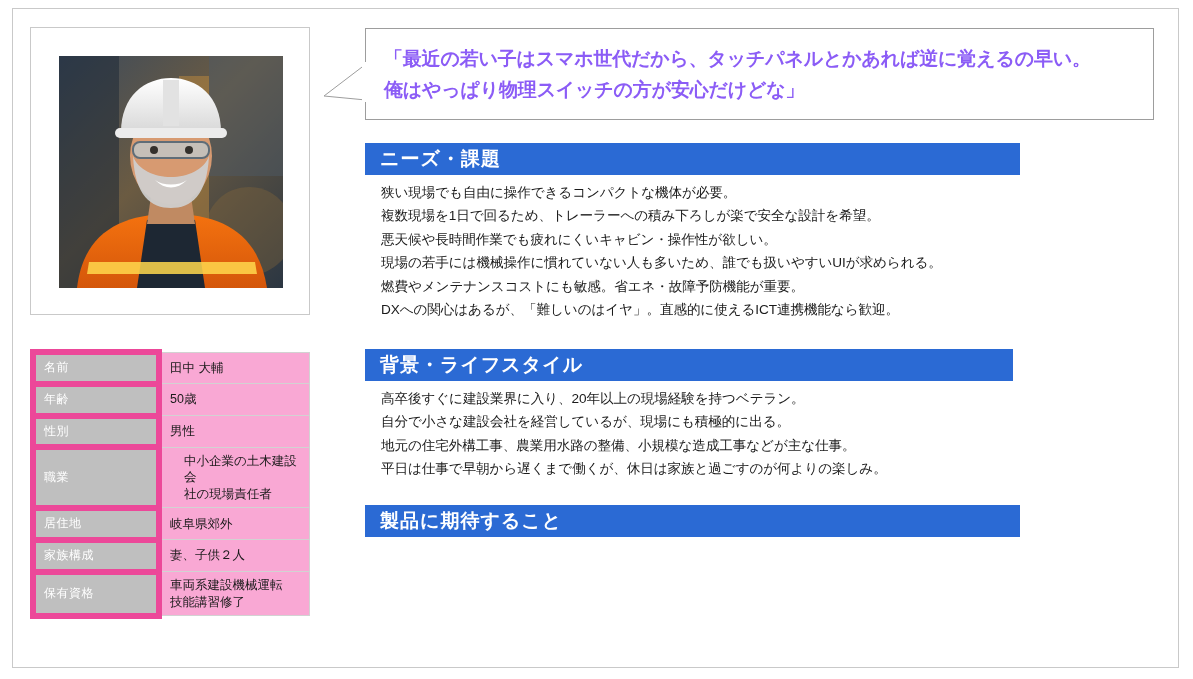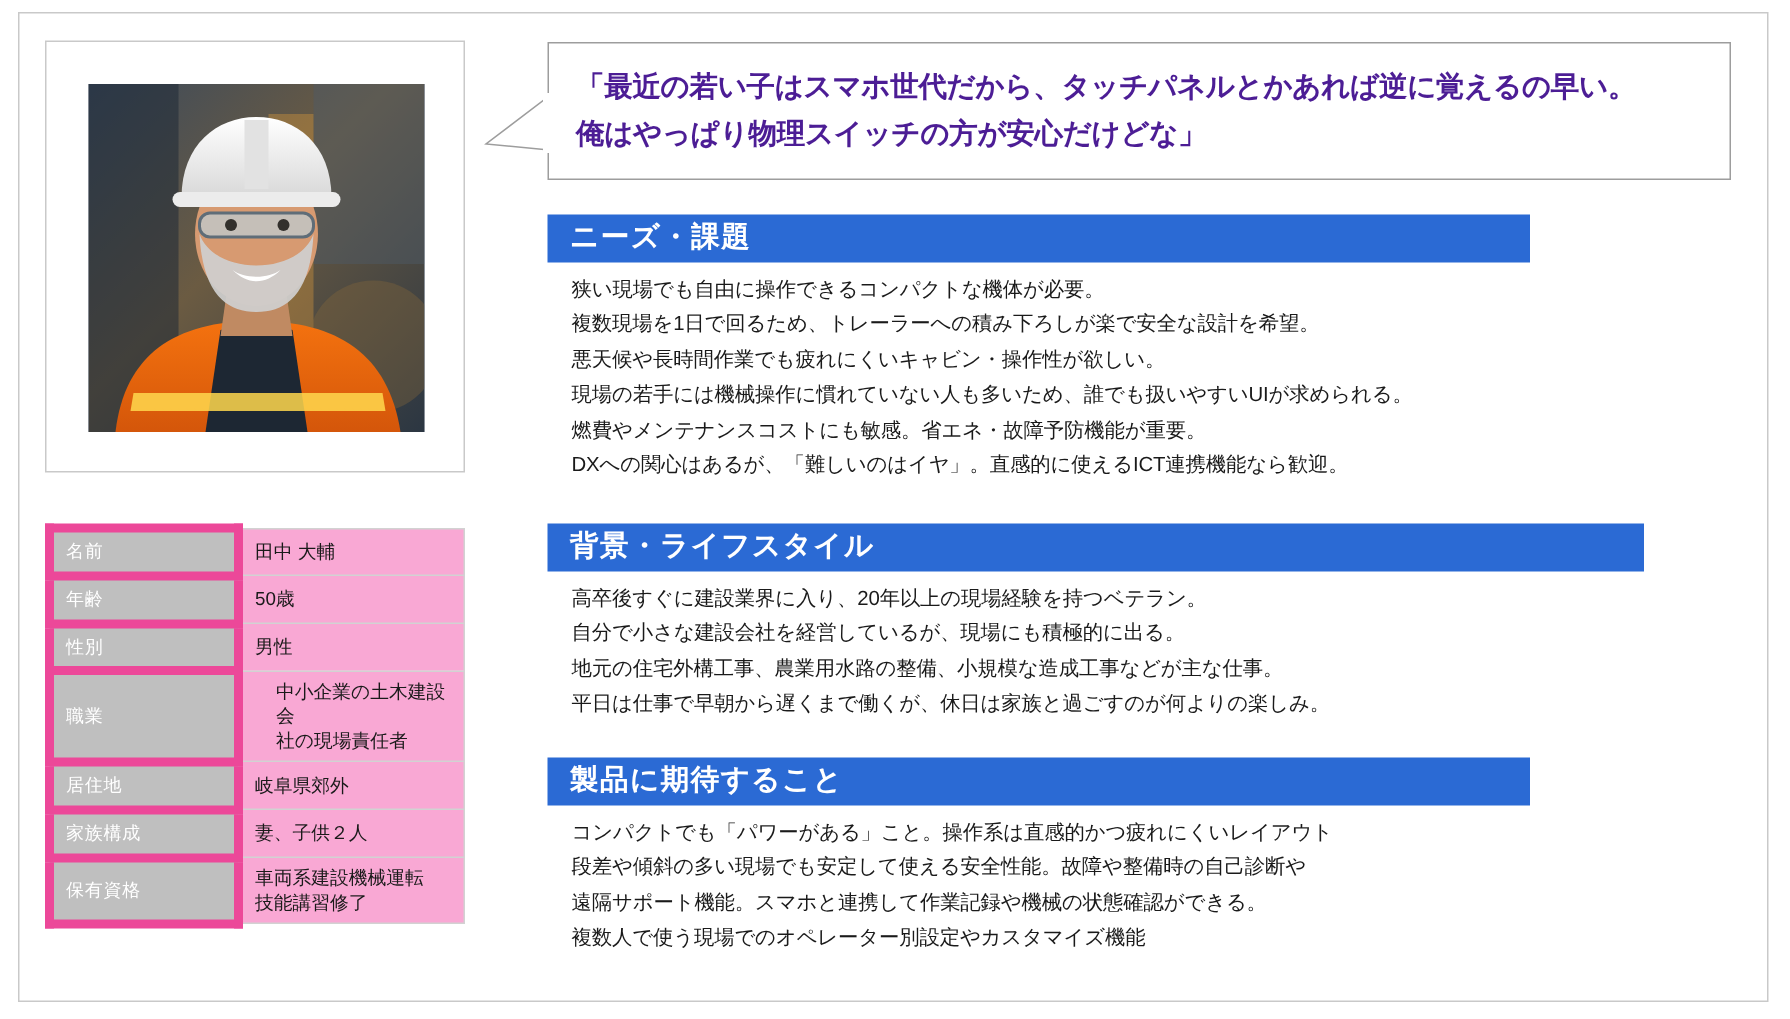--- a/index.html
+++ b/index.html
@@ -92,21 +92,21 @@
     box-sizing: border-box;
   }
   .quote-text {
     position: absolute;
     left: 18px;
     top: 15px;
     right: 10px;
     font-size: 19px;
     font-weight: bold;
     line-height: 1.62;
-    color: #4c1d95;
+    color: #8b5cf6;
     white-space: pre-line;
     letter-spacing: -0.2px;
   }
   .quote-tail {
     position: absolute;
     left: 322px;
     top: 62px;
     width: 44px;
     height: 40px;
   }
@@ -129,21 +129,21 @@
     font-size: 13.6px;
     line-height: 1.72;
     color: #1a1a1a;
     white-space: pre-line;
     letter-spacing: -0.1px;
   }
 
   #sec1-head { left: 365px; top: 143px; width: 655px; }
   #sec1-body { left: 381px; top: 181px; width: 790px; }
 
-  #sec2-head { left: 365px; top: 349px; width: 731px; }
+  #sec2-head { left: 365px; top: 349px; width: 648px; }
   #sec2-body { left: 381px; top: 387px; width: 790px; }
 
   #sec3-head { left: 365px; top: 505px; width: 655px; }
   #sec3-body { left: 381px; top: 543px; width: 790px; }
 </style>
 </head>
 <body>
 
 <div id="page">
 
@@ -250,18 +250,14 @@
 燃費やメンテナンスコストにも敏感。省エネ・故障予防機能が重要。
 DXへの関心はあるが、「難しいのはイヤ」。直感的に使えるICT連携機能なら歓迎。</div>
 
   <div class="section-head" id="sec2-head">背景・ライフスタイル</div>
   <div class="section-body" id="sec2-body">高卒後すぐに建設業界に入り、20年以上の現場経験を持つベテラン。
 自分で小さな建設会社を経営しているが、現場にも積極的に出る。
 地元の住宅外構工事、農業用水路の整備、小規模な造成工事などが主な仕事。
 平日は仕事で早朝から遅くまで働くが、休日は家族と過ごすのが何よりの楽しみ。</div>
 
   <div class="section-head" id="sec3-head">製品に期待すること</div>
-  <div class="section-body" id="sec3-body">コンパクトでも「パワーがある」こと。操作系は直感的かつ疲れにくいレイアウト
-段差や傾斜の多い現場でも安定して使える安全性能。故障や整備時の自己診断や
-遠隔サポート機能。スマホと連携して作業記録や機械の状態確認ができる。
-複数人で使う現場でのオペレーター別設定やカスタマイズ機能</div>
 
 </div>
 
 </body></html>

